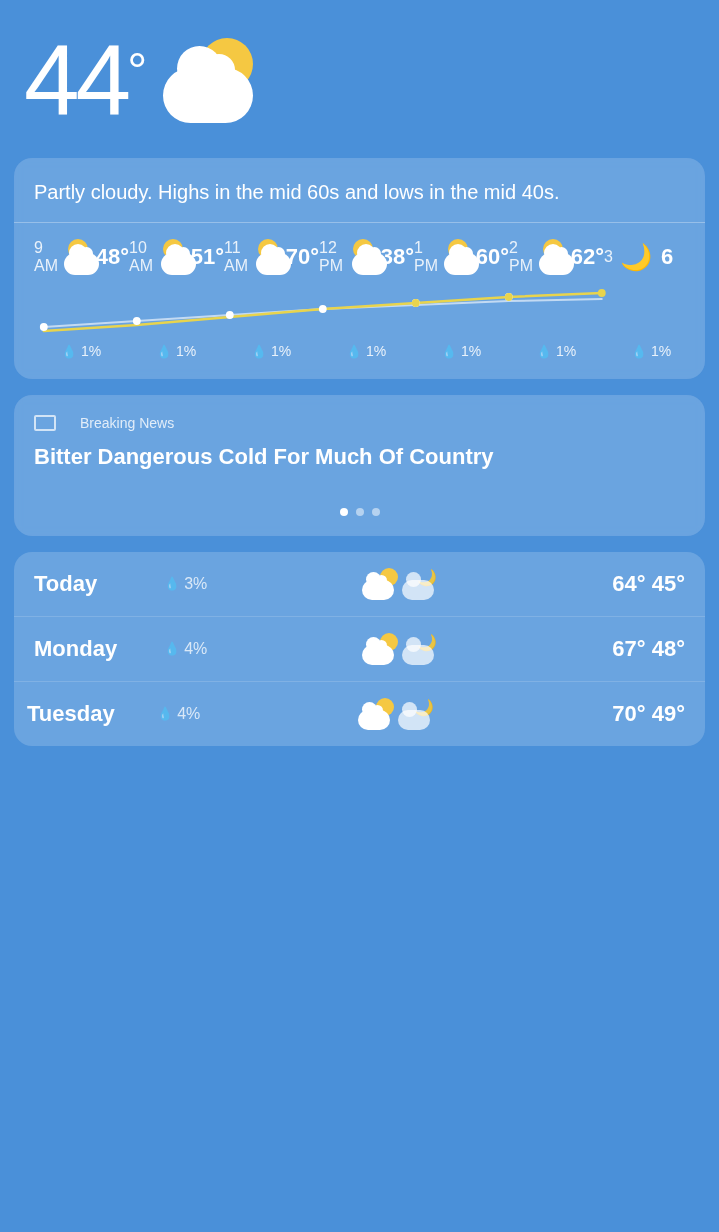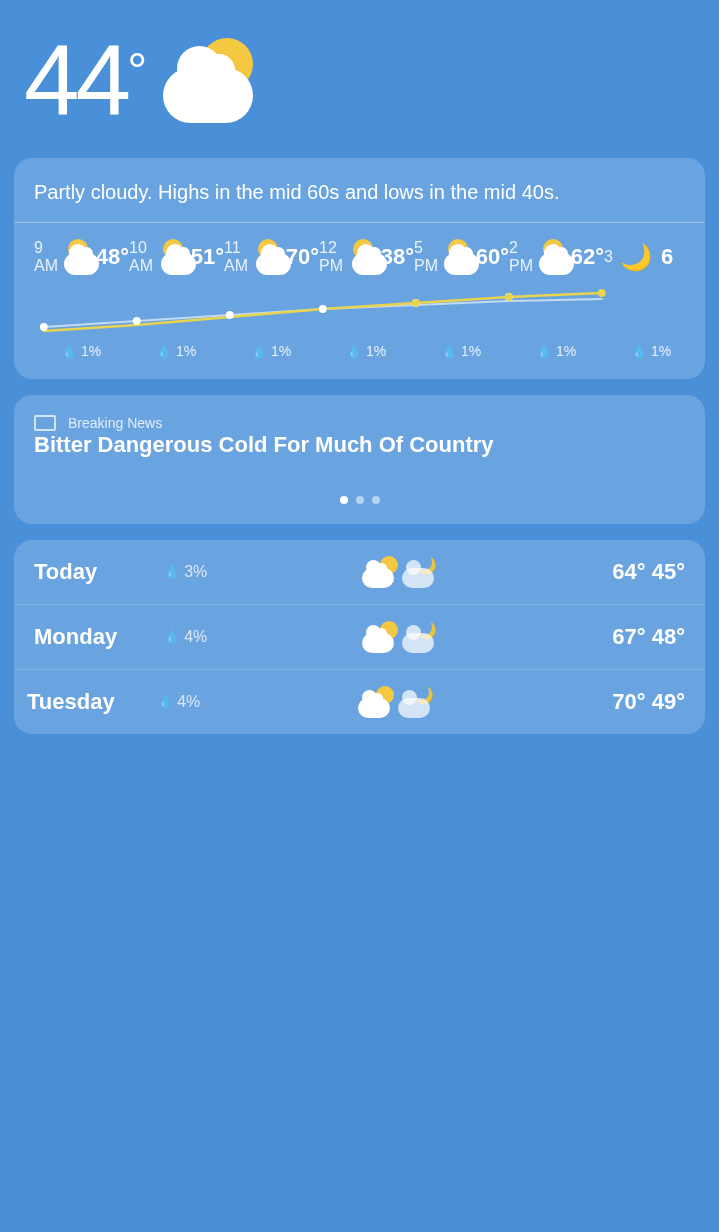--- a/index.html
+++ b/index.html
@@ -243,23 +243,24 @@
 
     .drop-icon {
       font-size: 13px;
       color: rgba(255,255,255,0.7);
     }
 
     
     .news-label {
       display: flex;
       align-items: center;
-      gap: 12px;
+      gap: 24px;
       font-size: 14px;
       color: rgba(255,255,255,0.8);
+      margin-bottom: 12px;
       font-weight: 500;
     }
 
     .news-headline {
       font-size: 22px;
       font-weight: 700;
       line-height: 1.3;
       margin-bottom: 36px;
     }
 
@@ -487,21 +488,21 @@
     <div class="hour-item">
       <span class="hour-label">12 PM</span>
       <div class="partly-cloudy-sm">
         <div class="sun-sm"></div>
         <div class="cloud-sm"></div>
       </div>
       <span class="hour-temp">38°</span>
     </div>
 
     <div class="hour-item">
-      <span class="hour-label">5 PM</span>
+      <span class="hour-label">1 PM</span>
       <div class="partly-cloudy-sm">
         <div class="sun-sm"></div>
         <div class="cloud-sm"></div>
       </div>
       <span class="hour-temp">60°</span>
     </div>
 
     <div class="hour-item">
       <span class="hour-label">2 PM</span>
       <div class="partly-cloudy-sm">

